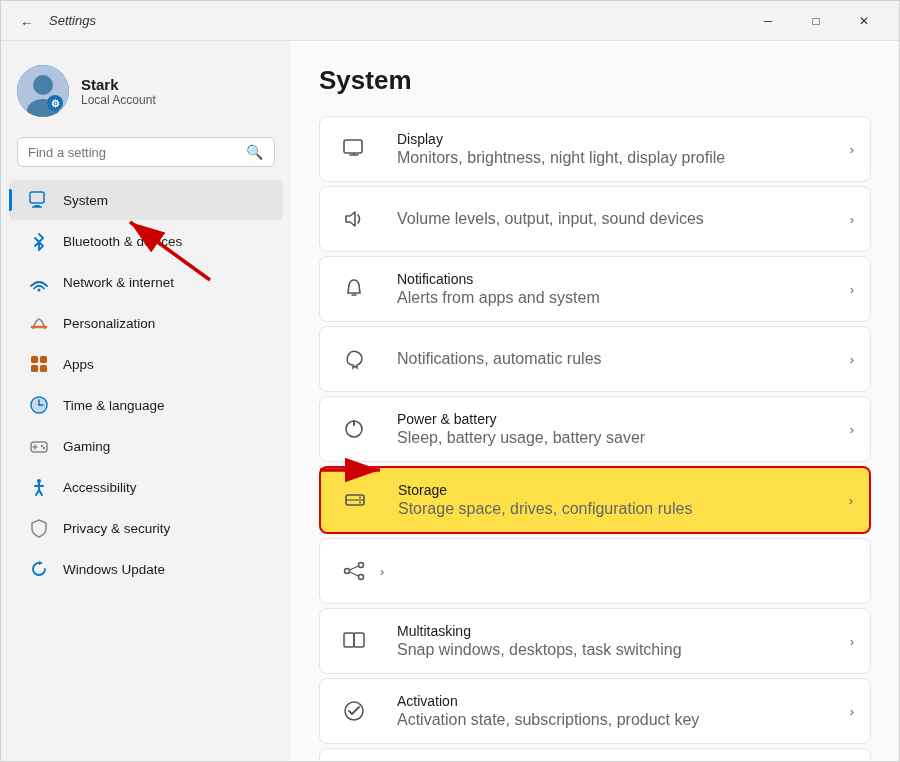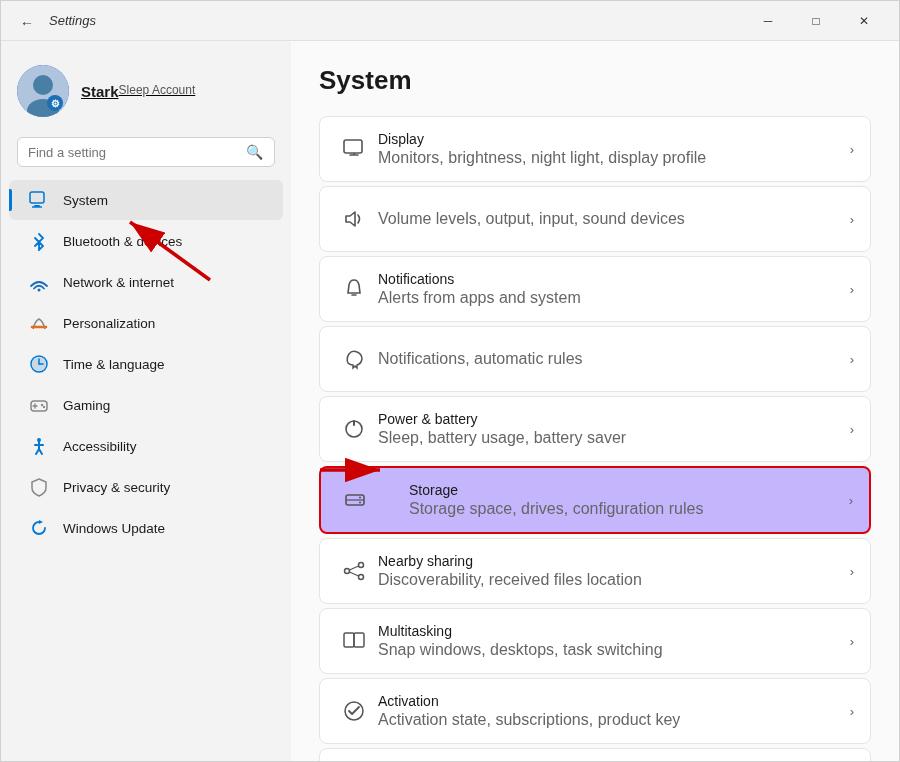--- a/index.html
+++ b/index.html
@@ -89,21 +89,21 @@
       display: flex;
       align-items: center;
       justify-content: center;
       color: white;
       font-size: 22px;
       font-weight: 600;
       flex-shrink: 0;
       overflow: hidden;
     }
     .avatar svg { width: 52px; height: 52px; }
-    .profile-info { display: flex; flex-direction: row; text-decoration: underline; }
+    .profile-info { display: flex; flex-direction: column; }
     .profile-name { font-size: 15px; font-weight: 600; color: #1a1a1a; }
     .profile-sub { font-size: 12px; color: #555; }
     .search-box {
       margin: 0 16px 12px 16px;
       display: flex;
       align-items: flex-end;
       background: white;
       border: 1px solid #d0d0d0;
       border-radius: 6px;
       padding: 6px 10px;
@@ -176,36 +176,35 @@
       background: white;
       border: 1px solid #e5e5e5;
       border-radius: 8px;
       padding: 14px 16px;
       cursor: pointer;
       transition: background 0.1s;
       position: relative;
     }
     .settings-item.highlighted {
       border: 2px solid #d9000a;
-      background: #c4b5fd;
-      gap: 30px;
+      background: #fde047;
     }
     .settings-item-icon {
       width: 36px;
       height: 36px;
       display: flex;
       align-items: center;
       justify-content: center;
       flex-shrink: 0;
       font-size: 20px;
       color: #444;
     }
     .settings-item-text {
       flex: 1;
-      margin-left: 6px;
+      margin-left: 25px;
     }
     .settings-item-title {
       font-size: 14px;
       font-weight: 500;
       color: #1a1a1a;
       margin-bottom: 2px;
     }
     .settings-item-desc {
       font-size: 16px;
       color: #666;
@@ -241,21 +240,21 @@
             <circle cx="26" cy="26" r="26" fill="#b0c4de"></circle>
             <circle cx="26" cy="20" r="10" fill="#4a7fa5"></circle>
             <ellipse cx="26" cy="46" rx="16" ry="12" fill="#4a7fa5"></ellipse>
 
             <circle cx="38" cy="38" r="8" fill="#1a6fb5"></circle>
             <text x="34" y="42" font-size="10" fill="white">⚙</text>
           </svg>
         </div>
         <div class="profile-info">
           <span class="profile-name">Stark</span>
-          <span class="profile-sub">Sleep Account</span>
+          <span class="profile-sub">Local Account</span>
         </div>
       </div>
 
       <div class="search-box">
         <input type="text" placeholder="Find a setting" style="">
         <span class="search-icon">🔍</span>
       </div>
 
       <nav>
         <div class="nav-item active">
@@ -287,20 +286,31 @@
           <span class="nav-label">Network &amp; internet</span>
         </div>
         <div class="nav-item">
           <span class="nav-icon">
             <svg width="20" height="20" viewBox="0 0 20 20">
               <path d="M4 16 Q6 8 10 6 Q14 8 16 16" fill="none" stroke="#888" stroke-width="1.5"></path>
               <path d="M3 14 L17 14" stroke="#e07020" stroke-width="2.5" stroke-linecap="round"></path>
             </svg>
           </span>
           <span class="nav-label">Personalization</span>
+        </div>
+        <div class="nav-item">
+          <span class="nav-icon">
+            <svg width="20" height="20" viewBox="0 0 20 20">
+              <rect x="2" y="2" width="7" height="7" rx="1.5" fill="#c55a11"></rect>
+              <rect x="11" y="2" width="7" height="7" rx="1.5" fill="#c55a11"></rect>
+              <rect x="2" y="11" width="7" height="7" rx="1.5" fill="#c55a11"></rect>
+              <rect x="11" y="11" width="7" height="7" rx="1.5" fill="#c55a11"></rect>
+            </svg>
+          </span>
+          <span class="nav-label">Apps</span>
         </div>
         <div class="nav-item">
           <span class="nav-icon">
             <svg width="20" height="20" viewBox="0 0 20 20">
               <circle cx="10" cy="10" r="8" fill="none" stroke="#0078d4" stroke-width="1.5"></circle>
               <circle cx="10" cy="10" r="7" fill="#1a6fb5" opacity="0.2"></circle>
               <line x1="10" y1="10" x2="10" y2="5" stroke="#0078d4" stroke-width="1.5" stroke-linecap="round"></line>
               <line x1="10" y1="10" x2="14" y2="10" stroke="#0078d4" stroke-width="1.5" stroke-linecap="round"></line>
             </svg>
           </span>
@@ -441,24 +451,20 @@
 
         <div class="settings-item">
           <div class="settings-item-icon">
             <svg width="24" height="24" viewBox="0 0 24 24">
                 <circle cx="5" cy="12" r="2.5" fill="none" stroke="#555" stroke-width="1.5"></circle>
                 <circle cx="19" cy="6" r="2.5" fill="none" stroke="#555" stroke-width="1.5"></circle>
                 <circle cx="19" cy="18" r="2.5" fill="none" stroke="#555" stroke-width="1.5"></circle>
                 <line x1="7.5" y1="11" x2="16.5" y2="7" stroke="#555" stroke-width="1.3"></line>
                 <line x1="7.5" y1="13" x2="16.5" y2="17" stroke="#555" stroke-width="1.3"></line>
               </svg>
-          </div>
-          <div class="settings-item-text">
-            <div class="settings-item-title">Nearby sharing</div>
-            <div class="settings-item-desc">Discoverability, received files location</div>
           </div>
           <span class="settings-item-chevron">›</span>
         </div>
 
         <div class="settings-item">
           <div class="settings-item-icon">
             <svg width="24" height="24" viewBox="0 0 24 24">
                 <rect x="2" y="4" width="10" height="14" rx="1.5" fill="none" stroke="#555" stroke-width="1.5"></rect>
                 <rect x="12" y="4" width="10" height="14" rx="1.5" fill="none" stroke="#555" stroke-width="1.5"></rect>
               </svg>

